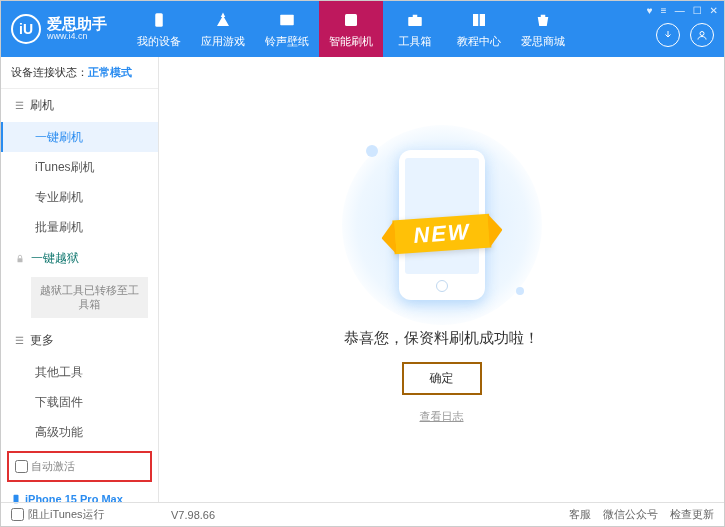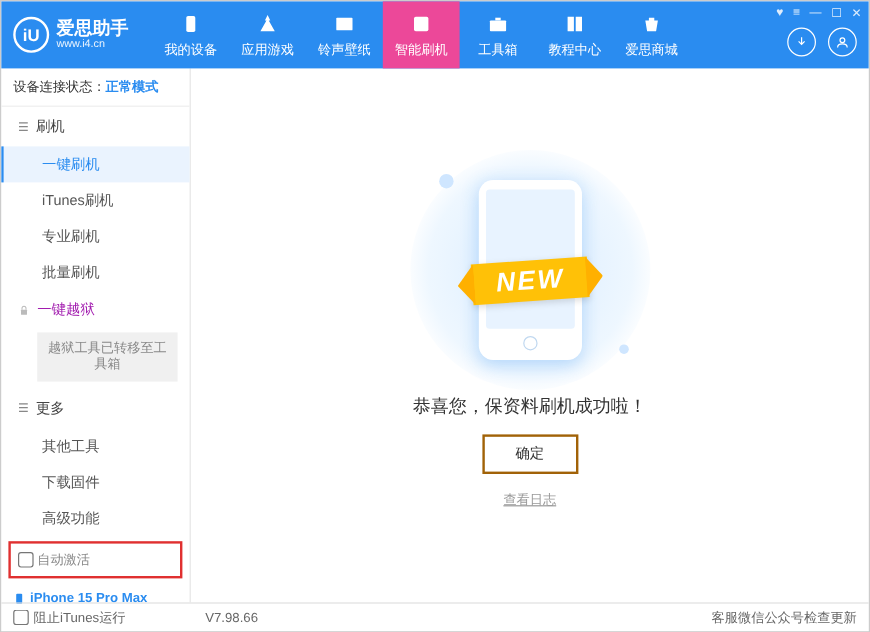--- a/index.html
+++ b/index.html
@@ -6,38 +6,38 @@
 body { width: 725px; height: 527px; overflow: hidden; background: #fff; border: 1px solid #ccc; }
 
 .header { background: #2a8cf0; height: 56px; display: flex; align-items: center; padding: 0 10px; position: relative; }
 .logo-area { display: flex; align-items: center; color: #fff; margin-right: 20px; }
 .logo-circle { width: 30px; height: 30px; border: 2px solid #fff; border-radius: 50%; display: flex; align-items: center; justify-content: center; font-weight: bold; font-size: 14px; margin-right: 6px; }
 .logo-text { display: flex; flex-direction: column; line-height: 1.1; }
 .logo-main { font-size: 15px; font-weight: bold; }
 .logo-sub { font-size: 9px; opacity: 0.9; }
 .nav { display: flex; height: 100%; }
 .nav-item { width: 64px; display: flex; flex-direction: column; align-items: center; justify-content: center; color: #fff; font-size: 11px; cursor: pointer; gap: 4px; }
-.nav-item.active { background: #ec4899; }
+.nav-item.active { background: #be185d; }
 .nav-icon { width: 20px; height: 20px; display: flex; align-items: center; justify-content: center; }
 .nav-icon svg { width: 18px; height: 18px; fill: #fff; }
 .win-controls { position: absolute; right: 6px; top: 4px; display: flex; gap: 8px; color: #fff; font-size: 10px; }
 .win-controls span { cursor: pointer; opacity: 0.85; }
 .header-right { position: absolute; right: 10px; bottom: 10px; display: flex; gap: 10px; }
 .circle-btn { width: 24px; height: 24px; border: 1.5px solid #fff; border-radius: 50%; display: flex; align-items: center; justify-content: center; cursor: pointer; }
 .circle-btn svg { width: 12px; height: 12px; fill: none; stroke: #fff; stroke-width: 2; }
 
 .body-area { display: flex; height: calc(100% - 56px - 24px); }
 .sidebar { width: 158px; border-right: 1px solid #e5e5e5; display: flex; flex-direction: column; font-size: 12px; }
 .status-bar { padding: 8px 10px; font-size: 11px; color: #333; border-bottom: 1px solid #eee; }
 .status-value { color: #2a8cf0; font-weight: bold; }
 .side-section { padding: 8px 14px; display: flex; align-items: center; gap: 6px; color: #444; font-size: 12px; }
 .side-section .caret { font-size: 10px; color: #888; }
 .side-item { padding: 7px 10px 6px 34px; color: #555; cursor: pointer; font-size: 12px; }
 .side-item.active { background: #eaf3fe; color: #2a8cf0; border-left: 2px solid #2a8cf0; padding-left: 32px; }
-.side-disabled { color: #a21caf; }
+.side-disabled { color: #0f766e; }
 .side-note { background: #f0f0f0; margin: 2px 10px 6px 30px; padding: 6px; font-size: 11px; color: #888; text-align: center; line-height: 1.3; }
 .checkbox-row { border: 2px solid #e03030; margin: 4px 6px; padding: 6px; display: flex; gap: 10px; font-size: 11px; color: #888; align-items: center; }
 .checkbox-row label { display: flex; align-items: center; gap: 3px; }
 .device-info { padding: 6px 10px; font-size: 11px; }
 .device-name { color: #2a8cf0; font-weight: bold; display: flex; align-items: center; gap: 4px; }
 .spacer { flex: 1; }
 .lock-icon { width: 10px; height: 10px; fill: #bbb; }
 
 .main { flex: 1; display: flex; flex-direction: column; align-items: center; justify-content: center; gap: 14px; position: relative; }
 .success-img { width: 220px; height: 180px; position: relative; display: flex; align-items: center; justify-content: center; }
@@ -51,21 +51,21 @@
 .ribbon { position: absolute; z-index: 3; top: 82px; left: 50%; transform: translateX(-50%) rotate(-4deg); background: #ffc107; color: #fff; font-weight: 900; font-size: 22px; padding: 4px 20px; letter-spacing: 2px; font-style: italic; box-shadow: 0 2px 6px rgba(0,0,0,0.15); }
 .ribbon::before, .ribbon::after { content: ''; position: absolute; top: 0; bottom: 0; width: 14px; background: #ffb000; }
 .ribbon::before { left: -12px; clip-path: polygon(100% 0, 100% 100%, 0 50%); }
 .ribbon::after { right: -12px; clip-path: polygon(0 0, 100% 50%, 0 100%); }
 .success-text { font-size: 15px; color: #333; }
 .ok-btn { border: 2px solid #a16207; background: #fff; padding: 6px 26px; font-size: 12px; cursor: pointer; color: #333; }
 .log-link { font-size: 11px; color: #999; text-decoration: underline; cursor: pointer; }
 
 .footer { height: 24px; border-top: 1px solid #e0e0e0; display: flex; align-items: center; padding: 0 10px; font-size: 11px; color: #666; }
 .footer label { display: flex; align-items: center; gap: 4px; }
-.footer-right { margin-left: auto; display: flex; color: #666; }
+.footer-right { margin-left: auto; display: flex; gap: 12px; color: #666; }
 .footer-right span { cursor: pointer; }
 .version { margin-left: auto; margin-right: auto; position: absolute; left: 170px; }
 .footer { position: relative; }
 </style>
 </head>
 <body>
 
 <div class="header">
   <div class="logo-area">
     <div class="logo-circle">iU</div>

